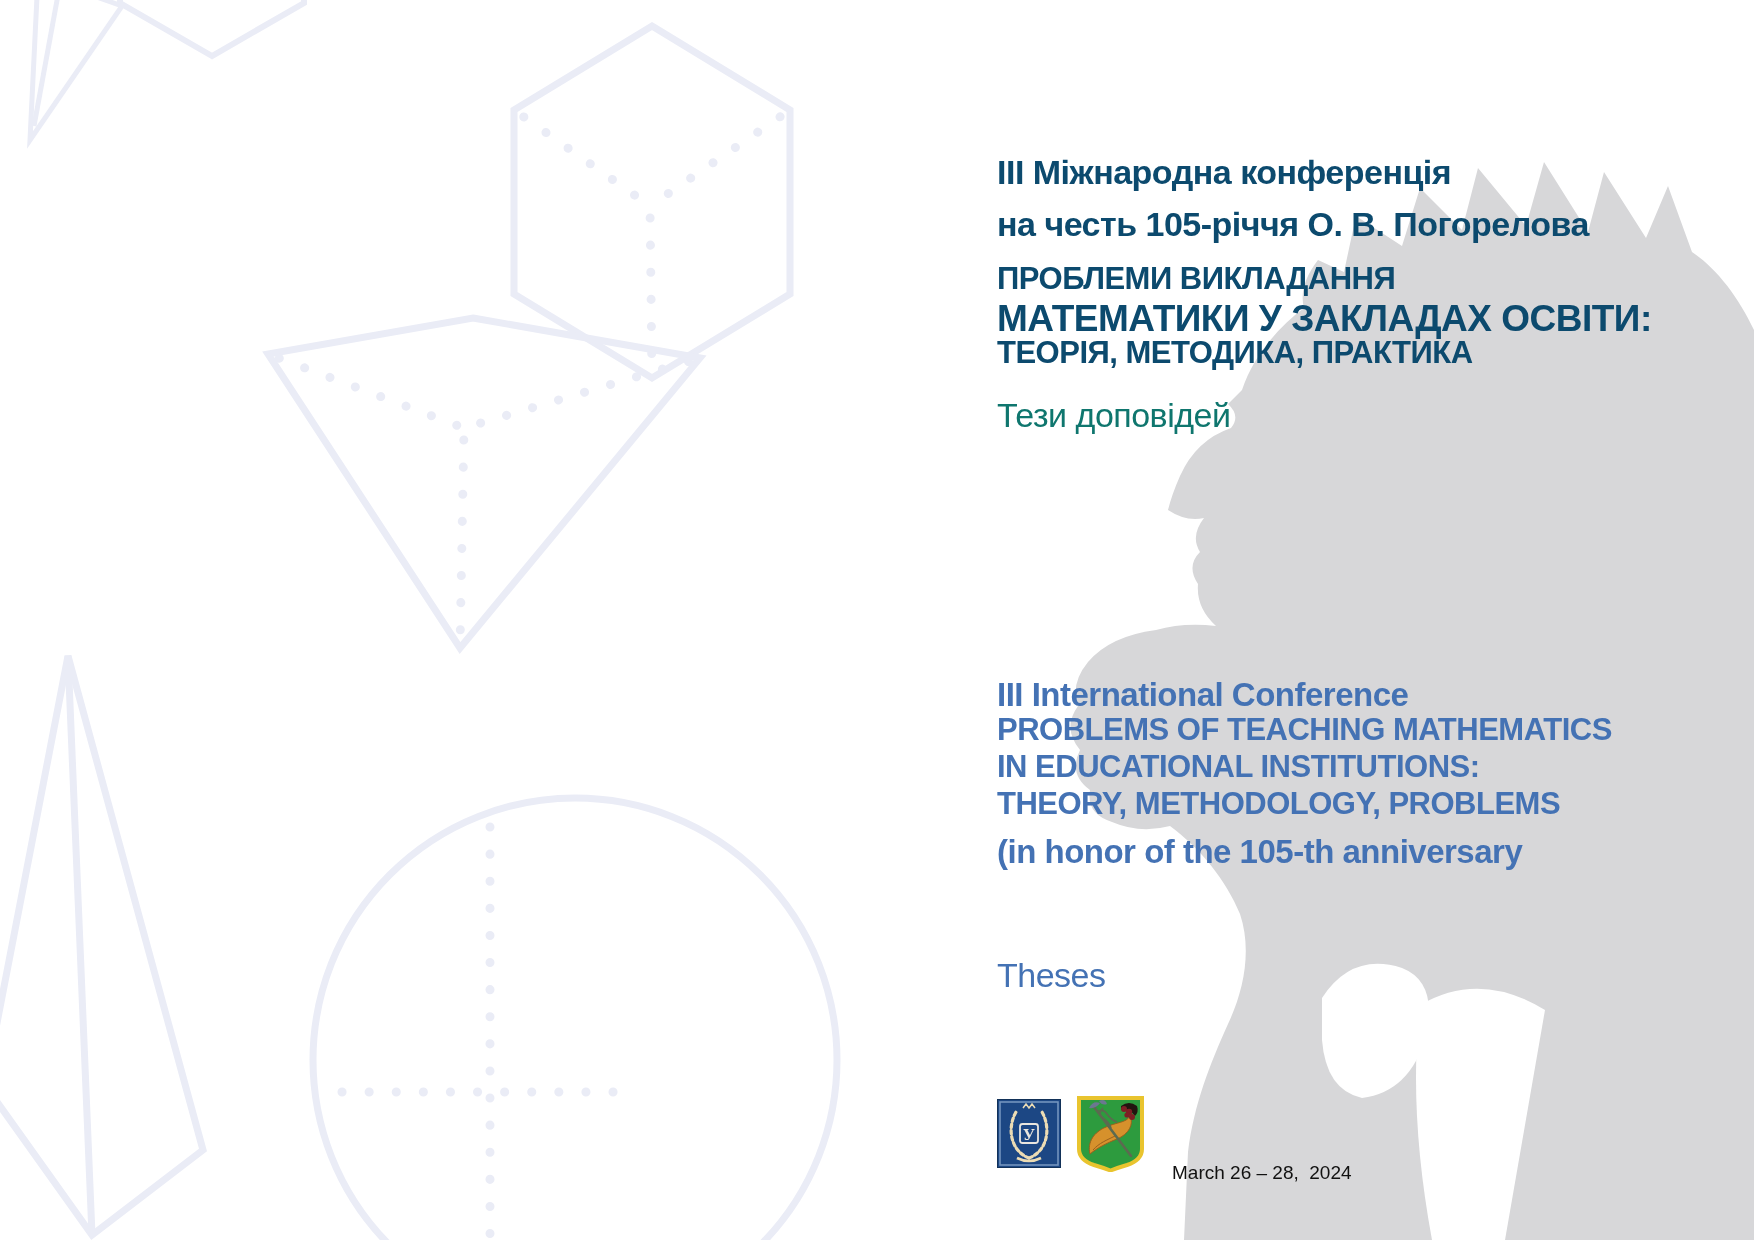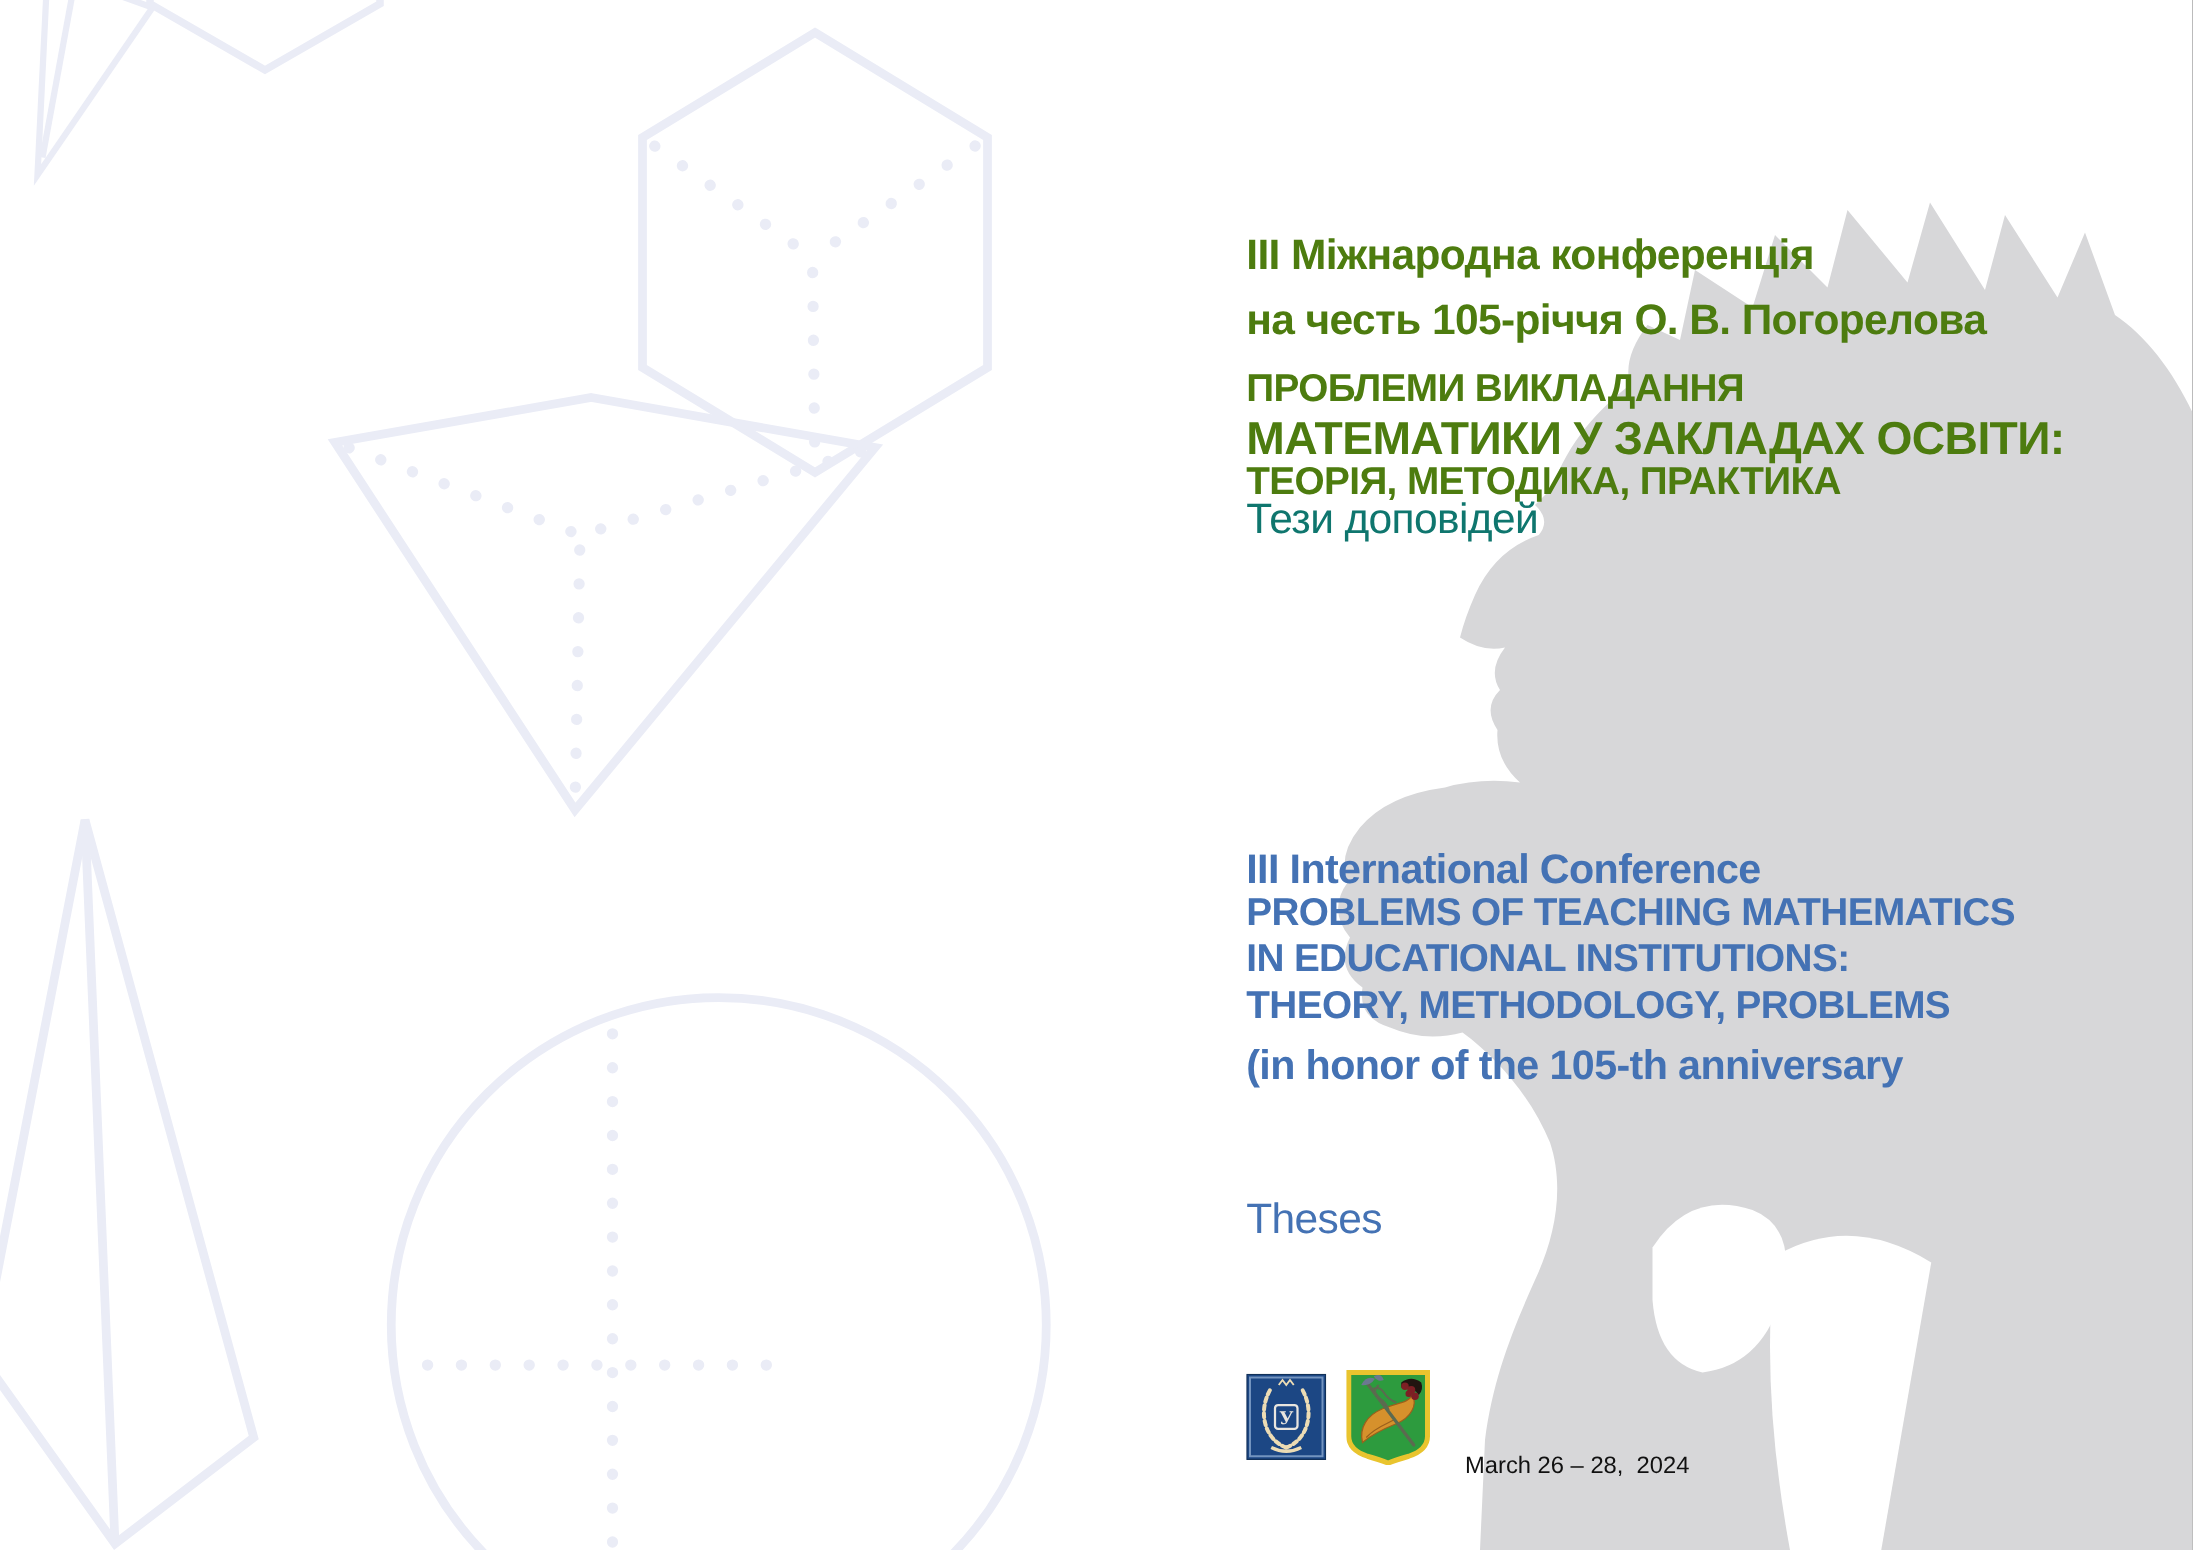--- a/index.html
+++ b/index.html
@@ -6,21 +6,21 @@
   .page{
     position:relative;
     width:1754px;height:1240px;
     background:#ffffff;
     overflow:hidden;
     font-family:"Liberation Sans","DejaVu Sans",sans-serif;
   }
   svg.bg{position:absolute;left:0;top:0;}
   .line{position:absolute;left:997px;white-space:nowrap;letter-spacing:-0.5px;}
   .b{font-weight:bold;}
-  .magenta{color:#4d7c0f;margin-top:32px;}
+  .magenta{color:#0c4a6e;}
   .blue{color:#4472b4;}
   .black{color:#0f766e;}
   #uk1{top:153px;font-size:34px;}
   #uk2{top:205px;font-size:34px;}
   #ukc1{top:261px;font-size:31px;text-align:center;}
   #ukc2{top:298px;font-size:37px;}
   #ukc3{top:335px;font-size:31px;}
   #tezy{top:396px;font-size:34px;font-weight:normal;}
   #en1{top:676px;font-size:33px;}
   #enc1{top:712px;font-size:31px;}

